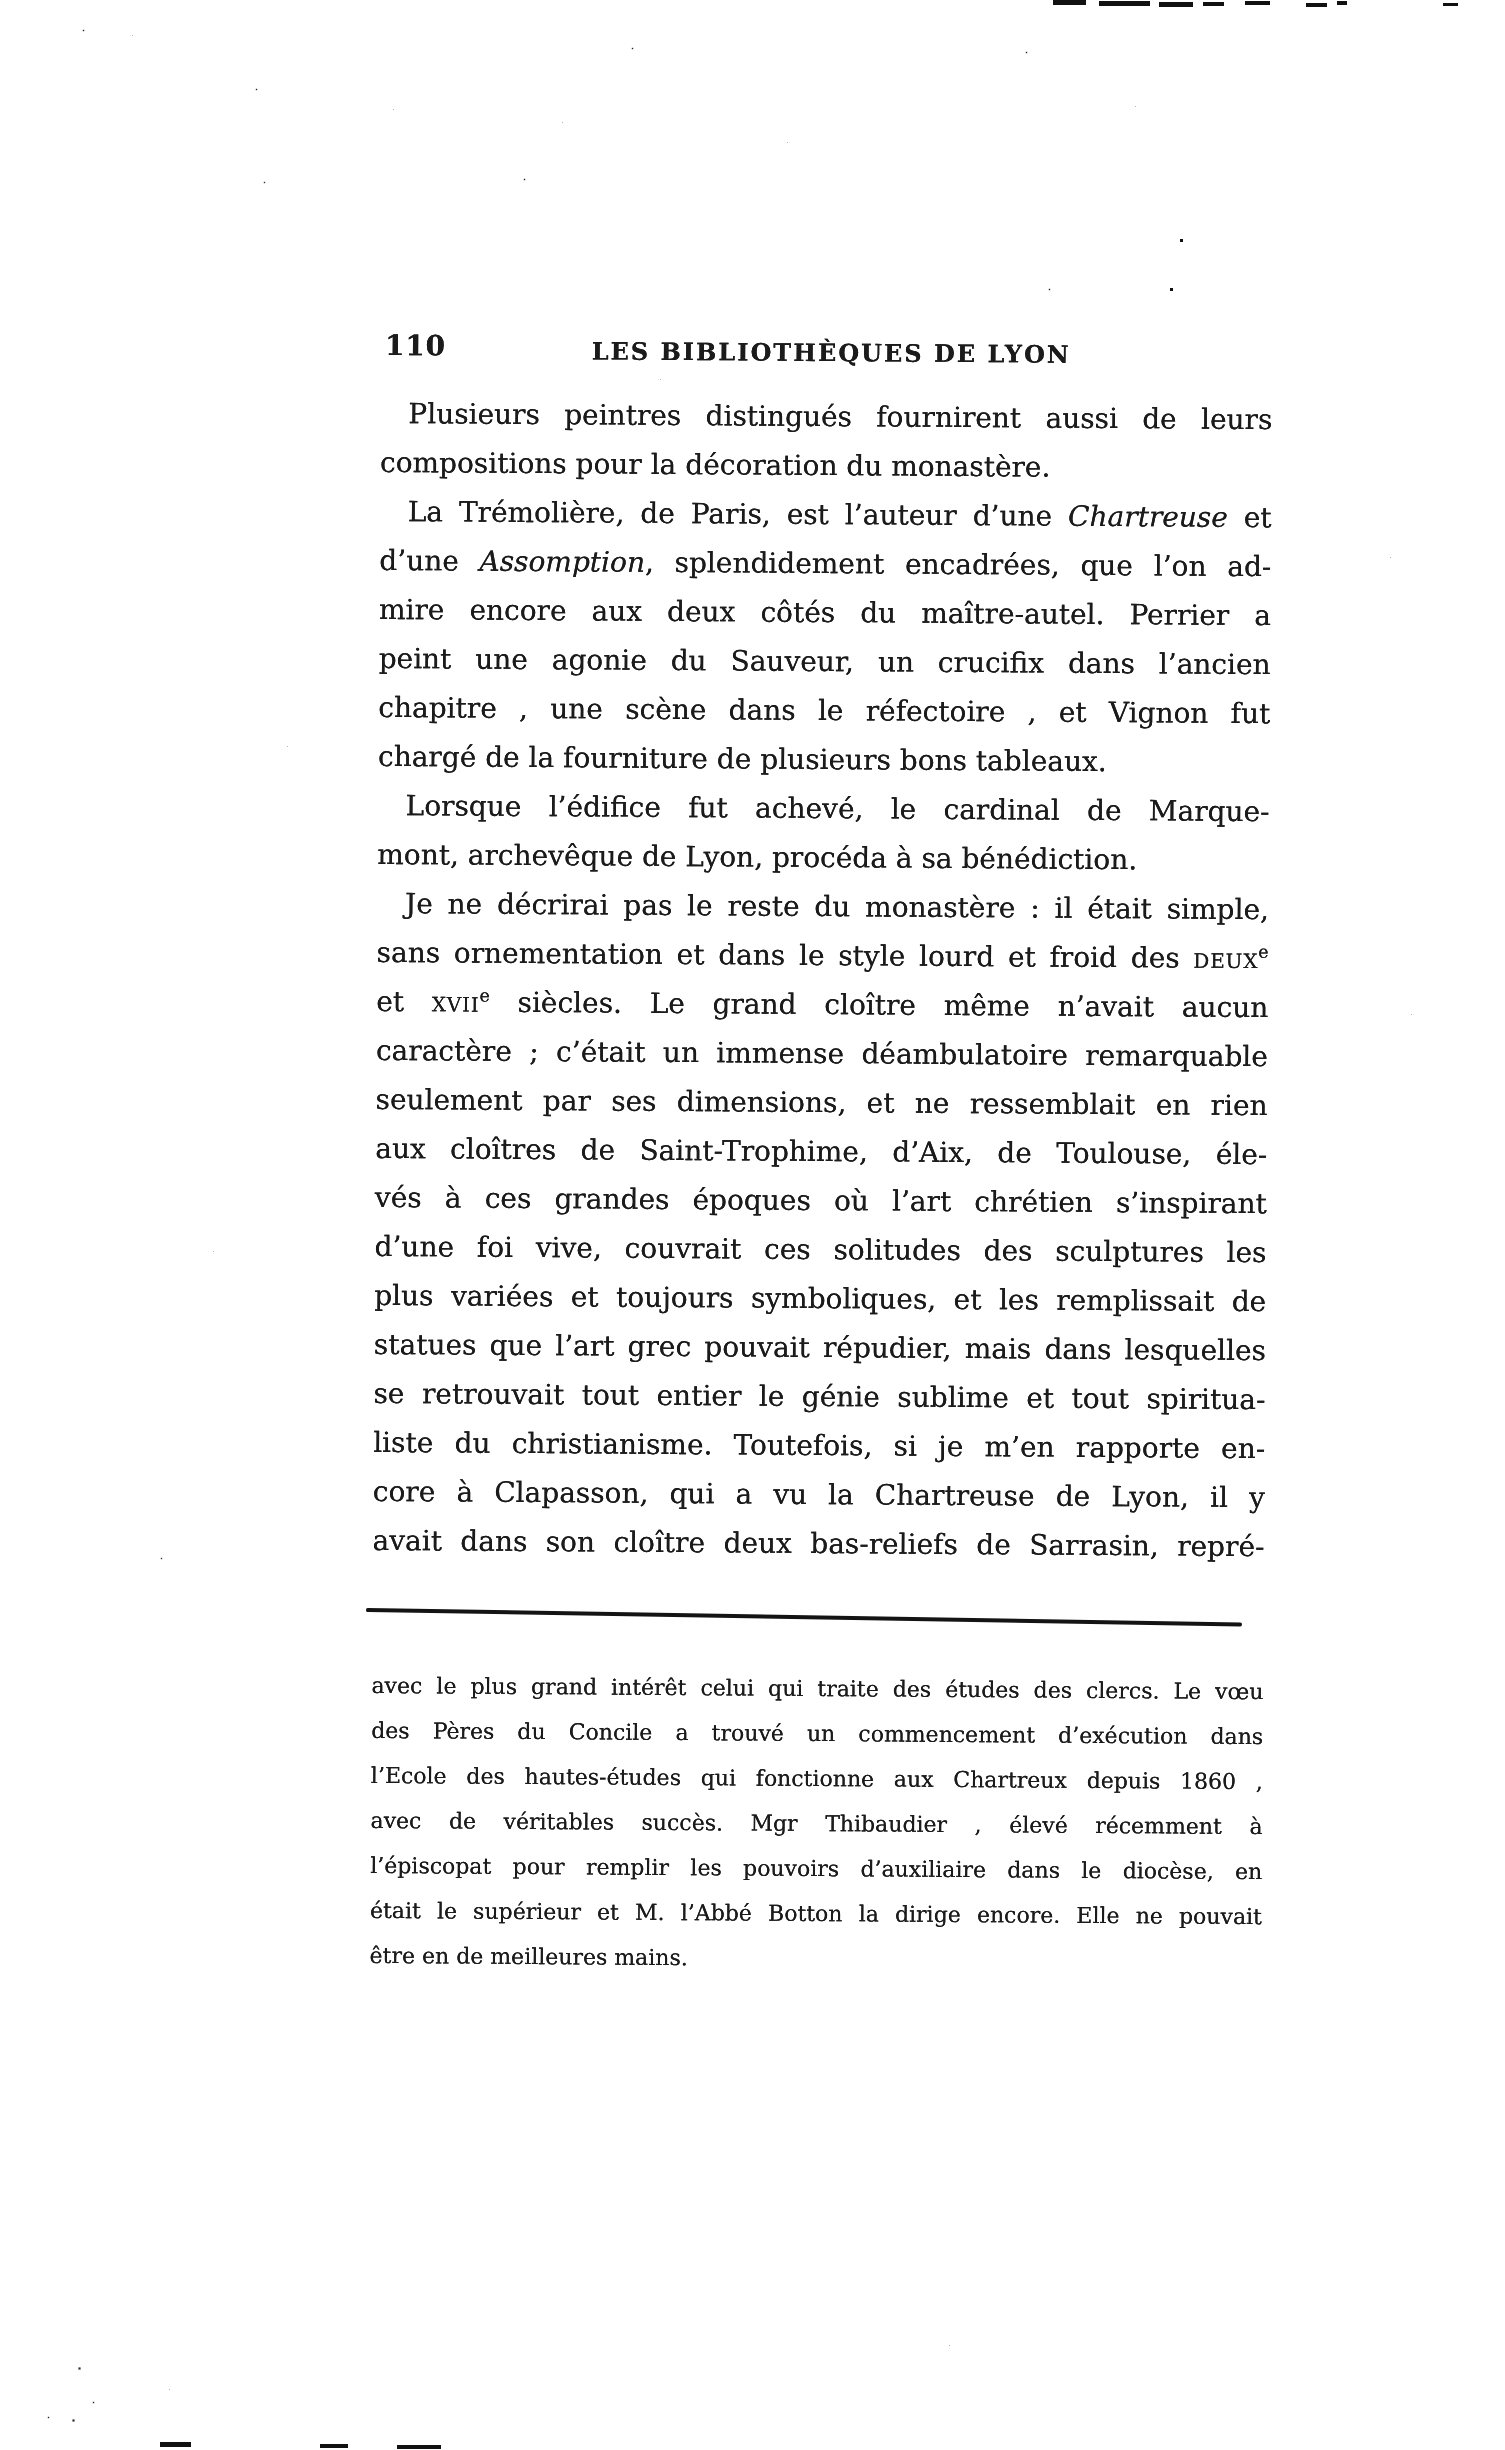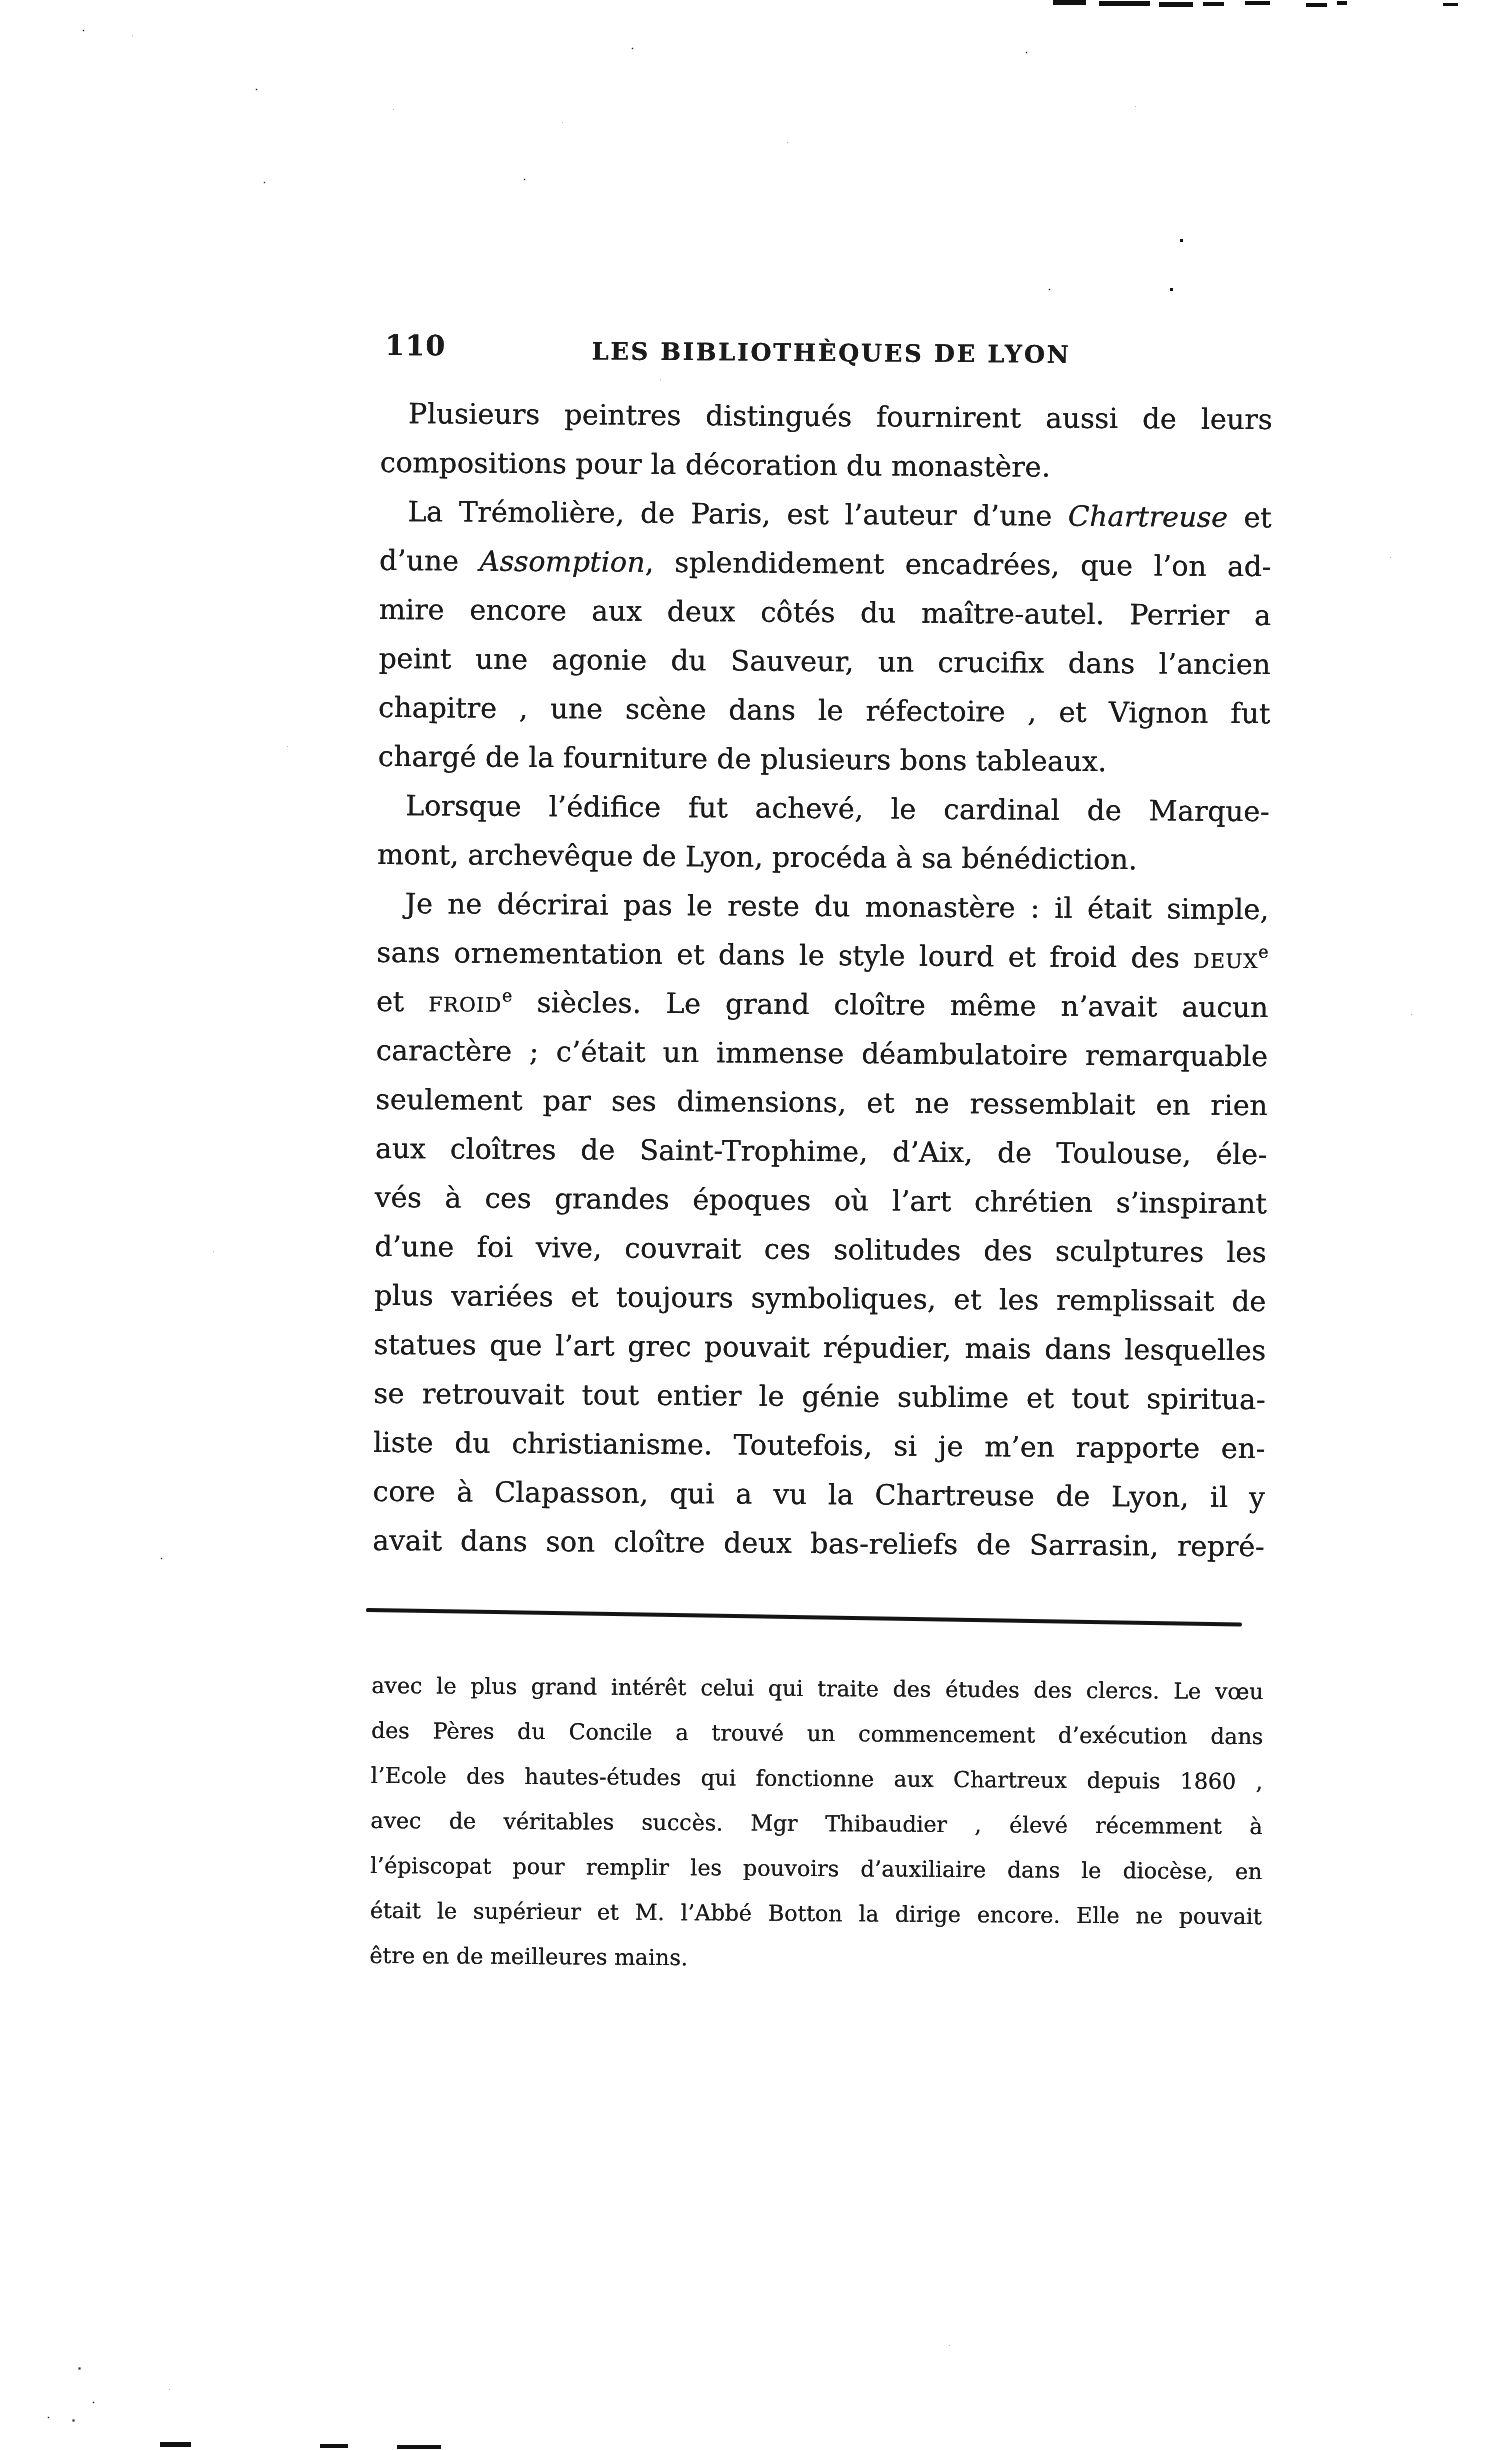--- a/index.html
+++ b/index.html
@@ -95,21 +95,21 @@
       <div class="line indent"><span>La Trémolière, de Paris, est l’auteur d’une </span><span class="it">Chartreuse</span><span> et</span></div>
       <div class="line"><span>d’une </span><span class="it">Assomption</span><span>, splendidement encadrées, que l’on ad-</span></div>
       <div class="line"><span>mire encore aux deux côtés du maître-autel. Perrier a</span></div>
       <div class="line"><span>peint une agonie du Sauveur, un crucifix dans l’ancien</span></div>
       <div class="line"><span>chapitre , une scène dans le réfectoire , et Vignon fut</span></div>
       <div class="line last"><span>chargé de la fourniture de plusieurs bons tableaux.</span></div>
       <div class="line indent"><span>Lorsque l’édifice fut achevé, le cardinal de Marque-</span></div>
       <div class="line last"><span>mont, archevêque de Lyon, procéda à sa bénédiction.</span></div>
       <div class="line indent"><span>Je ne décrirai pas le reste du monastère : il était simple,</span></div>
       <div class="line"><span>sans ornementation et dans le style lourd et froid des </span><span class="sc">deux</span><span class="sup">e</span></div>
-      <div class="line"><span>et </span><span class="sc">froid</span><span class="sup">e</span><span> siècles. Le grand cloître même n’avait aucun</span></div>
+      <div class="line"><span>et </span><span class="sc">xvii</span><span class="sup">e</span><span> siècles. Le grand cloître même n’avait aucun</span></div>
       <div class="line"><span>caractère ; c’était un immense déambulatoire remarquable</span></div>
       <div class="line"><span>seulement par ses dimensions, et ne ressemblait en rien</span></div>
       <div class="line"><span>aux cloîtres de Saint-Trophime, d’Aix, de Toulouse, éle-</span></div>
       <div class="line"><span>vés à ces grandes époques où l’art chrétien s’inspirant</span></div>
       <div class="line"><span>d’une foi vive, couvrait ces solitudes des sculptures les</span></div>
       <div class="line"><span>plus variées et toujours symboliques, et les remplissait de</span></div>
       <div class="line"><span>statues que l’art grec pouvait répudier, mais dans lesquelles</span></div>
       <div class="line"><span>se retrouvait tout entier le génie sublime et tout spiritua-</span></div>
       <div class="line"><span>liste du christianisme. Toutefois, si je m’en rapporte en-</span></div>
       <div class="line"><span>core à Clapasson, qui a vu la Chartreuse de Lyon, il y</span></div>

